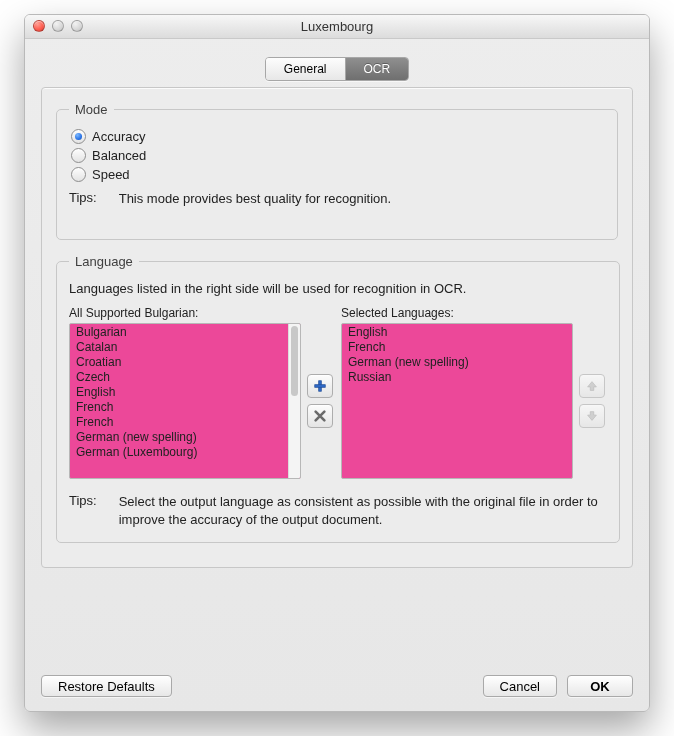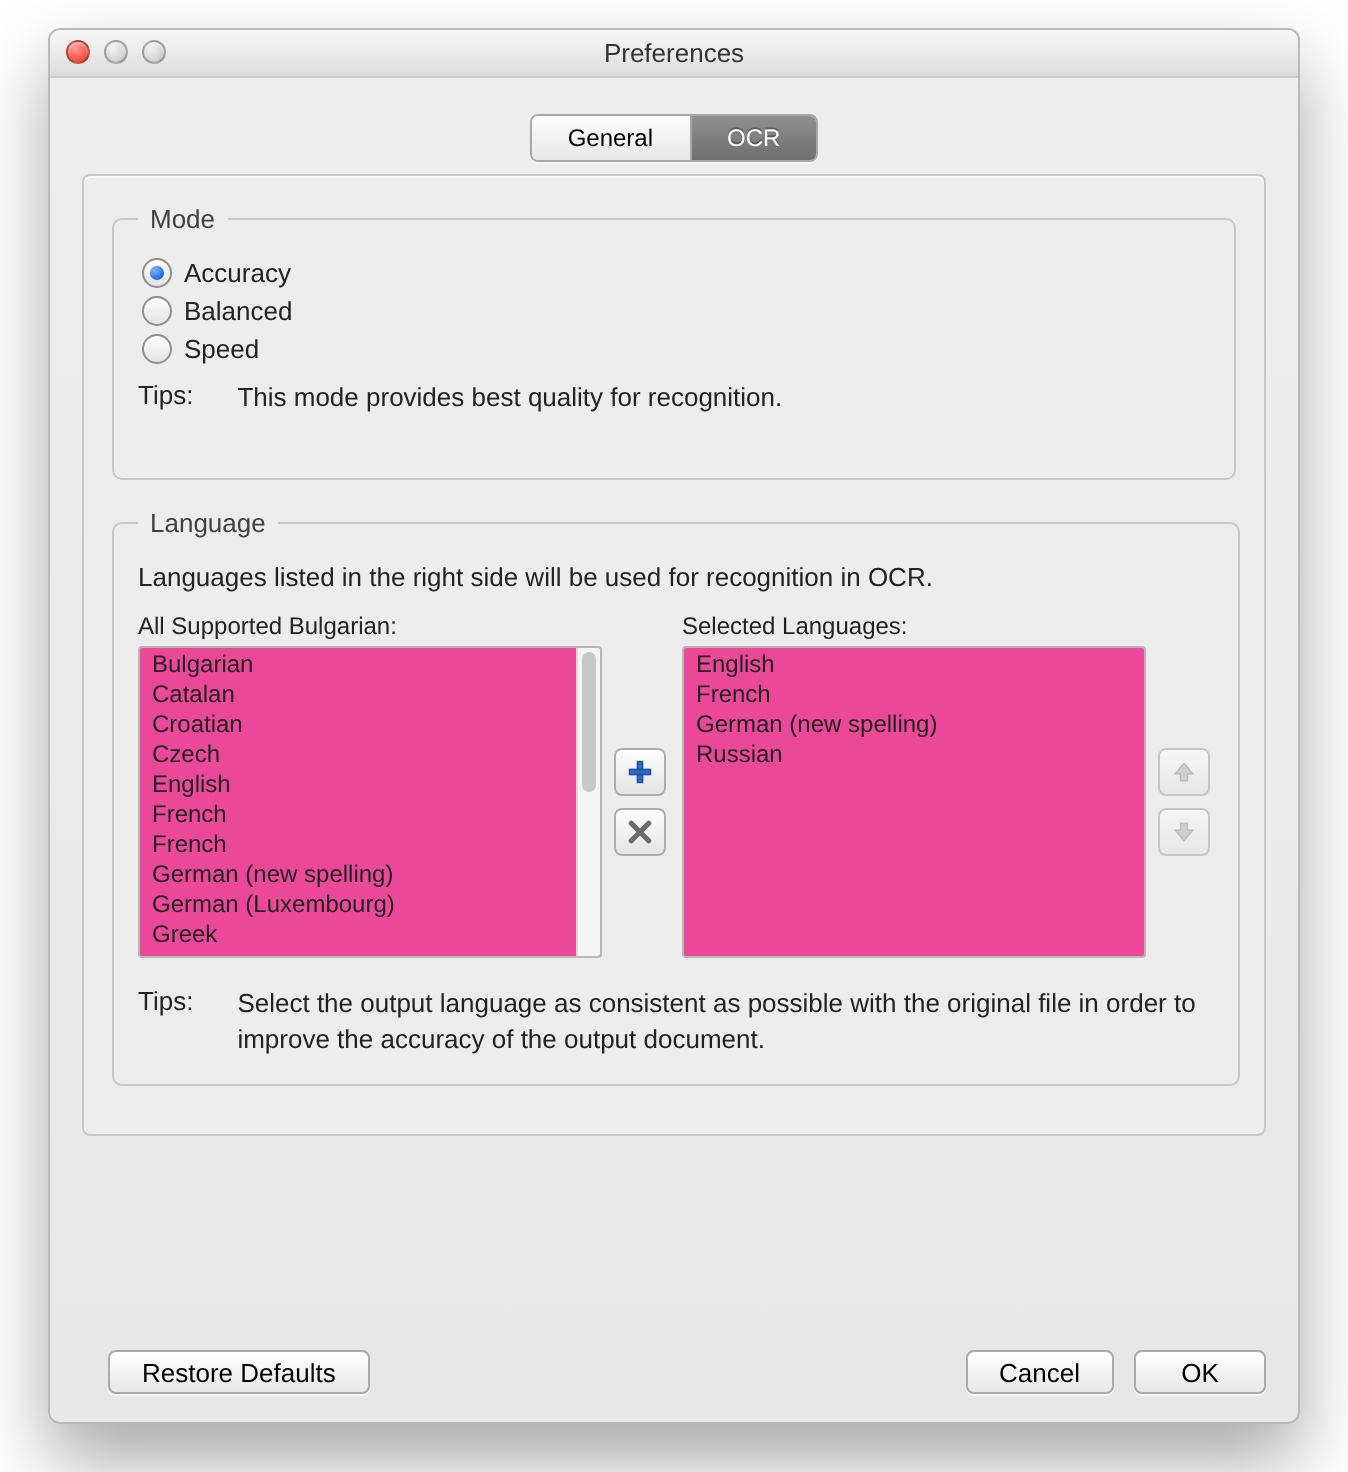--- a/index.html
+++ b/index.html
@@ -182,53 +182,54 @@
     background: linear-gradient(#fdfdfd,#e4e4e4);
     display: flex; align-items: center; justify-content: center;
     box-shadow: inset 0 1px 0 rgba(255,255,255,0.8);
     cursor: default;
   }
   .mini-btn.disabled { opacity: 0.6; }
   .mini-btn svg { width: 14px; height: 14px; }
 
   .footer {
     position: absolute;
-    left: 29px; right: 16px;
+    left: 16px; right: 16px;
     bottom: 14px;
     display: flex;
     justify-content: space-between;
     margin-top: 23px;
   }
   .footer .right { display: flex; gap: 10px; }
   .push-btn {
     height: 22px;
     padding: 0 16px;
     font-size: 13px;
     border: 1px solid #a9a9a9;
     border-radius: 4px;
     background: linear-gradient(#ffffff,#e7e7e7);
     box-shadow: inset 0 1px 0 rgba(255,255,255,0.9), 0 1px 0 rgba(255,255,255,0.6);
     cursor: default;
   }
   .push-btn.default {
     min-width: 66px;
+    font-weight: bold;
   }
 </style>
 </head>
 <body>
 
 <div class="window">
 
   <div class="titlebar">
     <div class="traffic">
       <span class="light red"></span>
       <span class="light dim"></span>
       <span class="light dim"></span>
     </div>
-    <span>Preferences</span>
+    <span>Luxembourg</span>
   </div>
 
   <div class="body-area">
 
     <div class="seg">
       <div class="seg-group">
         <button class="seg-btn">General</button>
         <button class="seg-btn active">OCR</button>
       </div>
     </div>
@@ -271,21 +272,20 @@
               <div class="items">
                 <div class="item">Bulgarian</div>
                 <div class="item">Catalan</div>
                 <div class="item">Croatian</div>
                 <div class="item">Czech</div>
                 <div class="item">English</div>
                 <div class="item">French</div>
                 <div class="item">French</div>
                 <div class="item">German (new spelling)</div>
                 <div class="item">German (Luxembourg)</div>
-                <div class="item">Greek</div>
               </div>
               <div class="scrollbar">
                   <div class="thumb"></div>
                 </div>
             </div>
           </div>
 
           <div class="btn-col">
             <div class="mini-btn">
               <svg viewBox="0 0 16 16">

